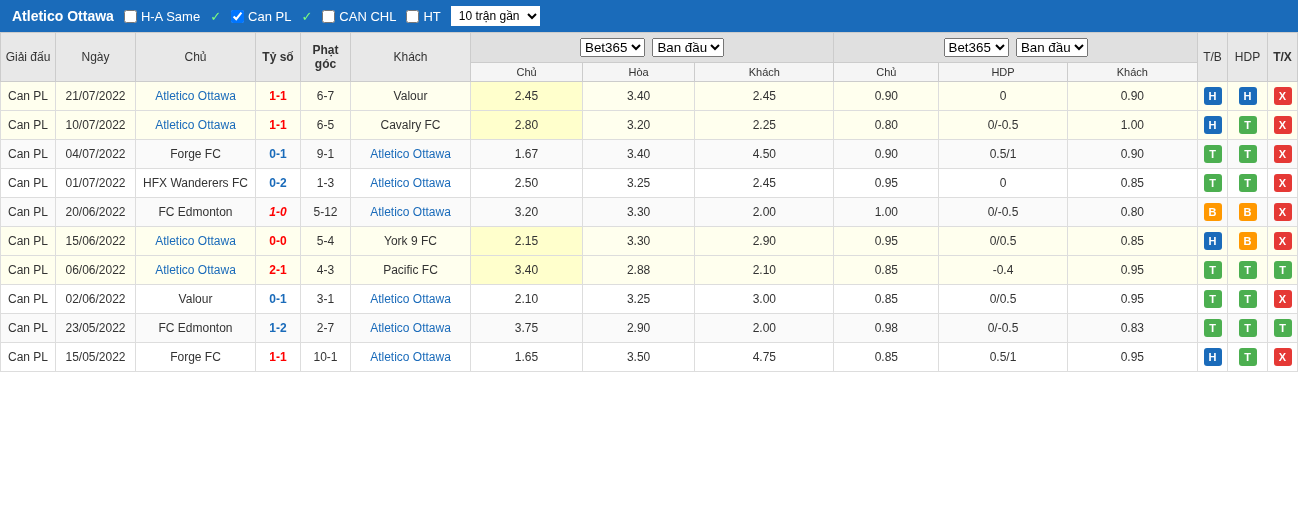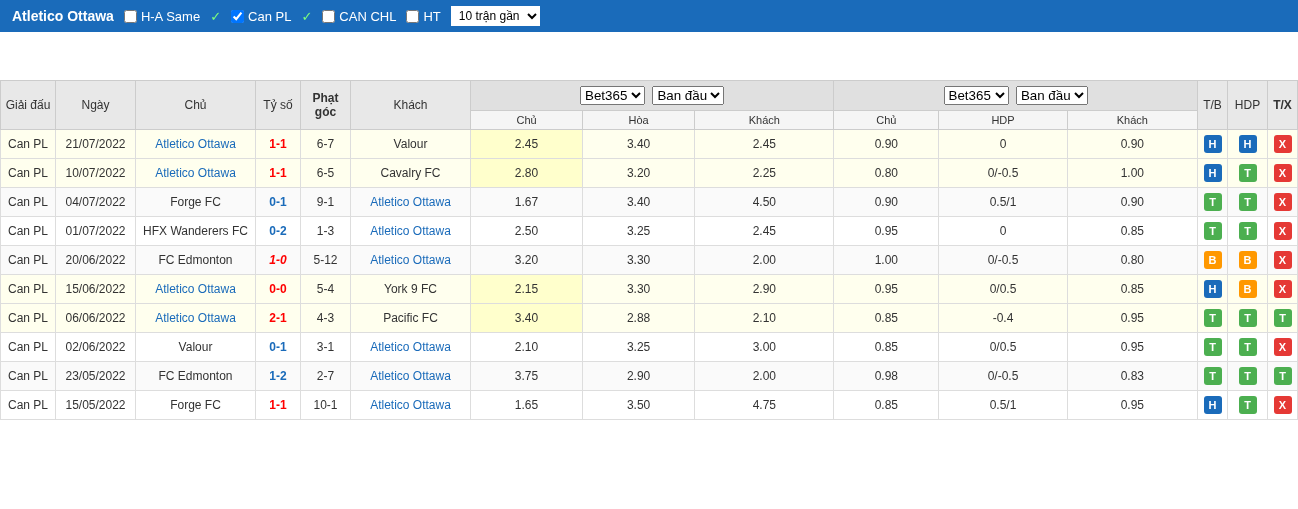--- a/index.html
+++ b/index.html
@@ -22,21 +22,21 @@
       background: #fff;
       color: #000;
       border: none;
       border-radius: 0;
       padding: 2px 4px;
       font-size: 12px;
       cursor: pointer;
     }
 
     .table-wrap { width: 100%; overflow-x: auto; }
-    table { width: 100%; border-collapse: collapse; margin-top: 48px; }
+    table { width: 100%; border-collapse: collapse; }
     
     thead tr th {
       background: #e8e8e8;
       border: 1px solid #ccc;
       padding: 5px 4px;
       text-align: center;
       font-weight: normal;
       color: #333;
       font-size: 12px;
     }
@@ -72,21 +72,21 @@
       text-align: center;
     }
     .badge-h { background: #1a6bba; }
     .badge-t { background: #4caf50; }
     .badge-b { background: #ff9800; }
     .badge-x { background: #e53935; }
 
     .col-giaidau { width: 55px; }
     .col-ngay { width: 80px; }
     .col-chu { width: 120px; }
-    .col-tyso { width: 45px; }
+    .col-tyso { width: 45px; font-weight: bold; }
     .col-phatgoc { width: 50px; font-weight: bold; }
     .col-khach { width: 120px; }
     .col-tb { width: 30px; text-align: center; }
     .col-hdp { width: 40px; }
     .col-tx { width: 30px; font-weight: bold; }
   </style>
 </head>
 <body>
 
 <div class="header-bar">

